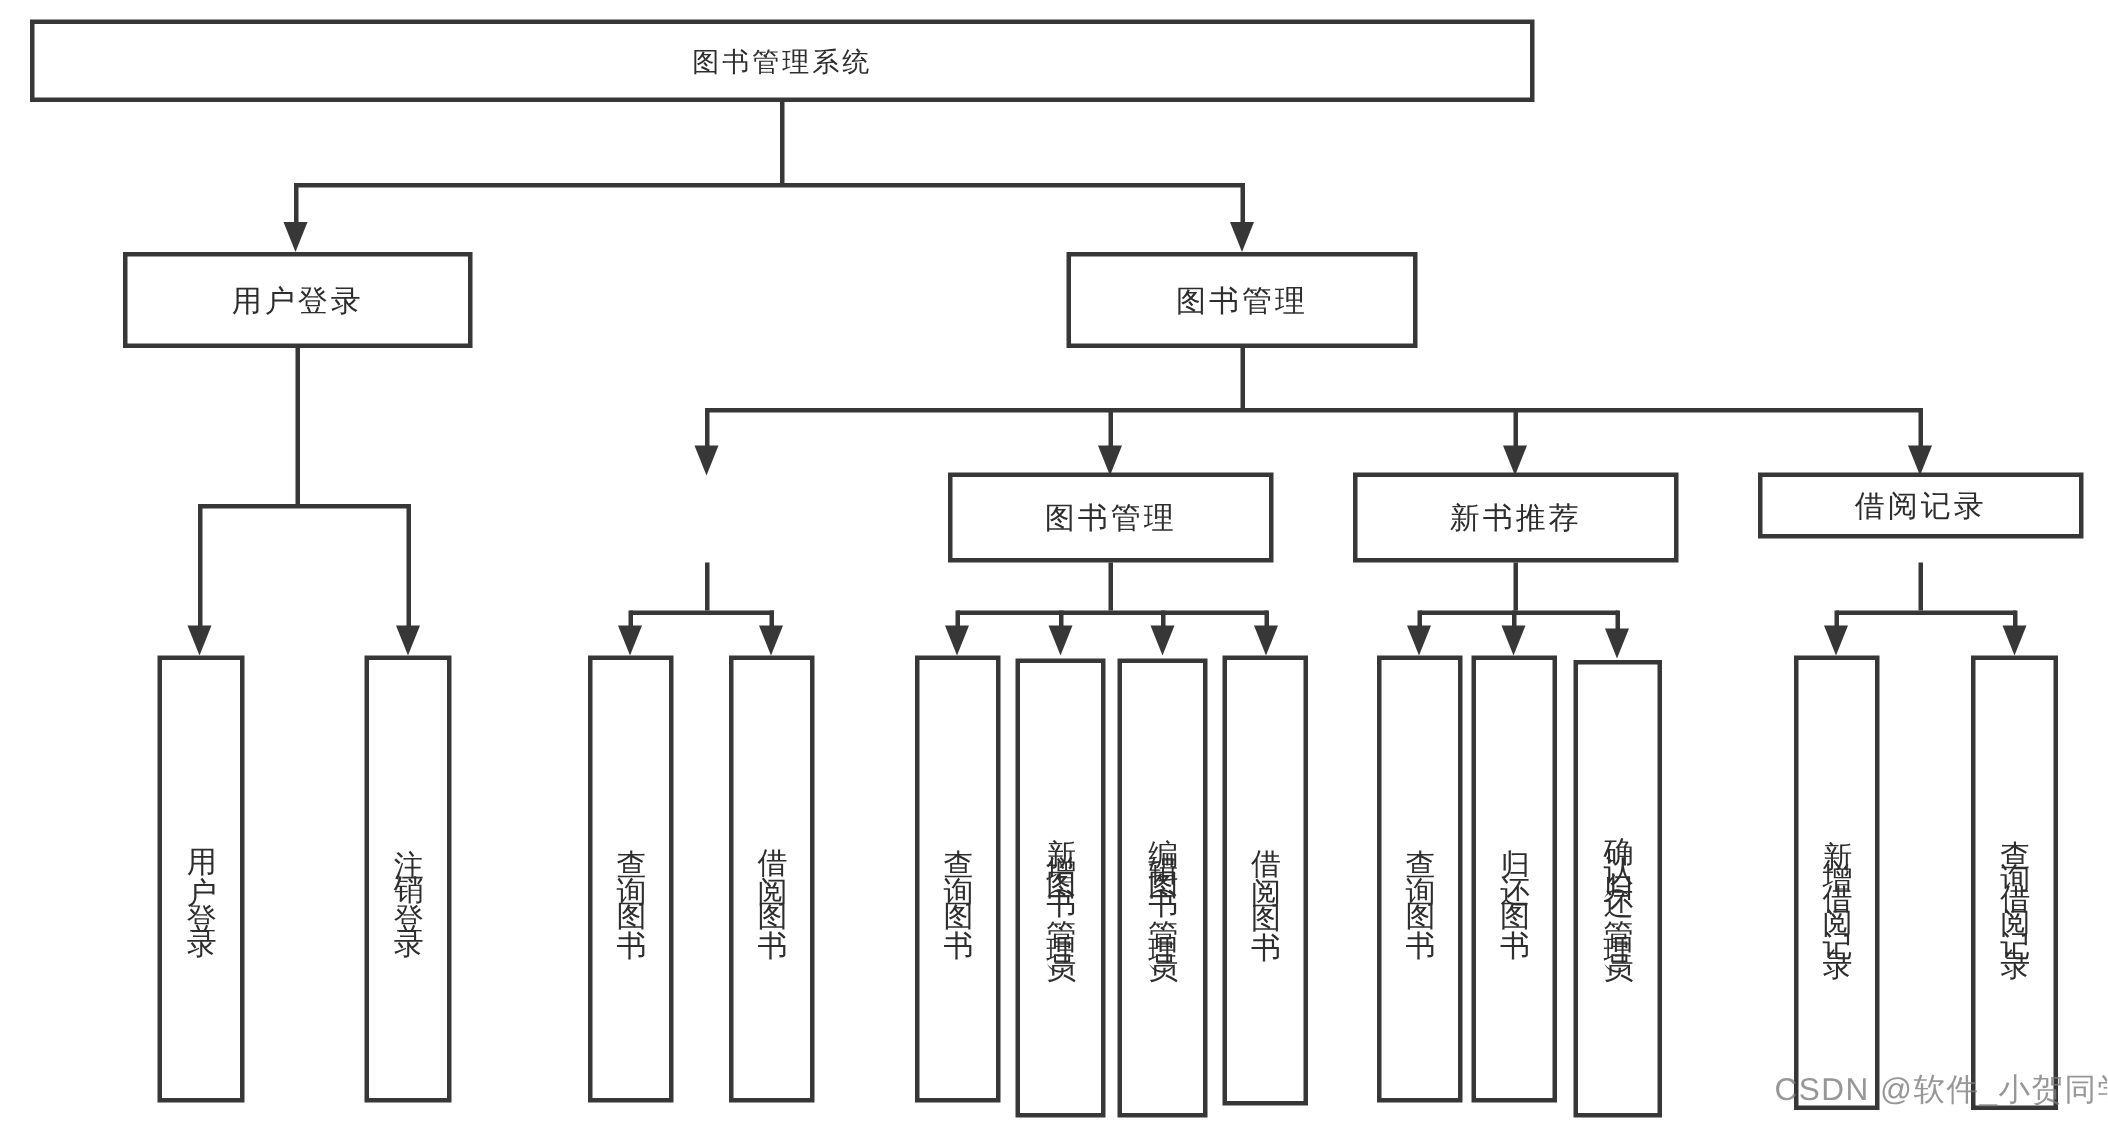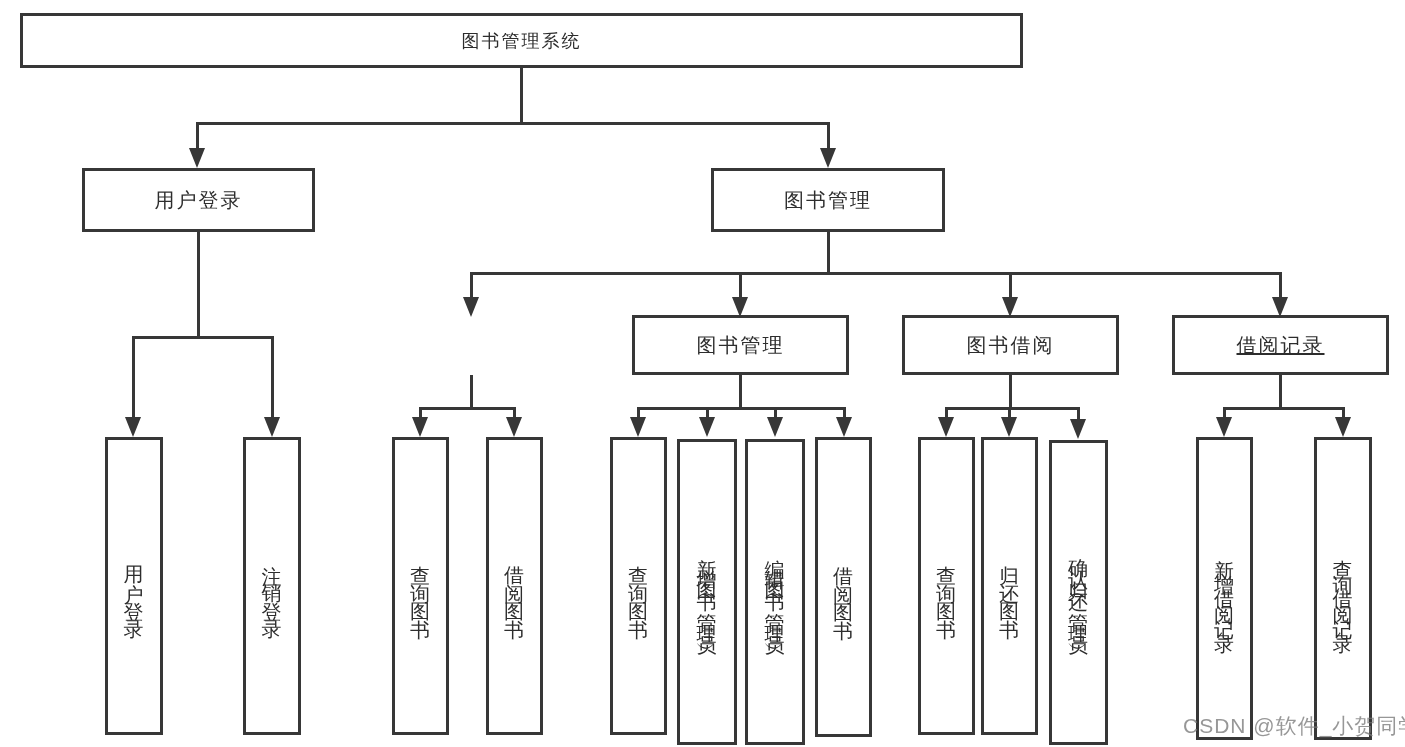--- a/index.html
+++ b/index.html
@@ -48,23 +48,23 @@
     <span>用户登录</span>
   </div>
   <div class="box" style="left:711px;top:168px;width:234px;height:64px;">
     <span>图书管理</span>
   </div>
 
   <div class="box" style="left:632px;top:315px;width:217px;height:60px;">
     <span>图书管理</span>
   </div>
   <div class="box" style="left:902px;top:315px;width:217px;height:60px;">
-    <span>图书借阅</span>
+    <span>新书推荐</span>
   </div>
-  <div class="box" style="left:1172px;top:315px;width:217px;height:60px;text-decoration:underline;">
+  <div class="box" style="left:1172px;top:315px;width:217px;height:44px;">
     <span>借阅记录</span>
   </div>
 
   <div class="vbox" style="left:105px;top:437px;width:58px;height:298px;">
     <span class="vlabel">用户登录</span>
   </div>
   <div class="vbox" style="left:243px;top:437px;width:58px;height:298px;">
     <span class="vlabel">注销登录</span>
   </div>
 

